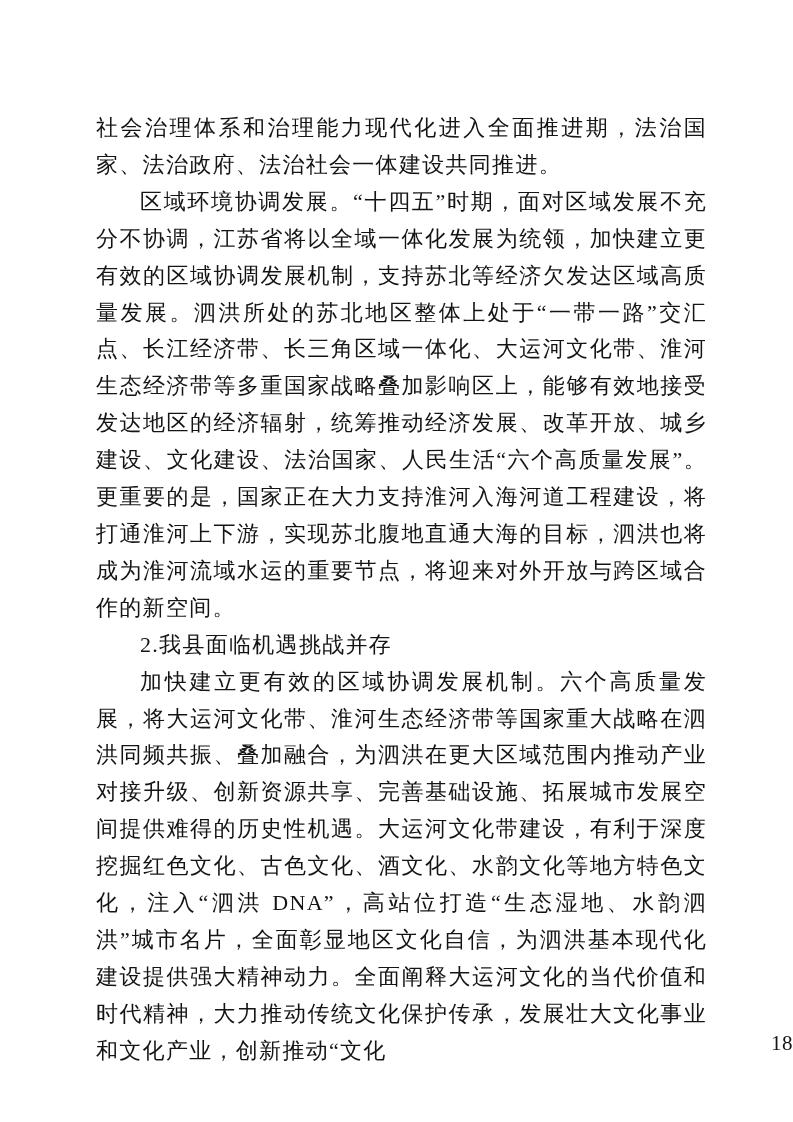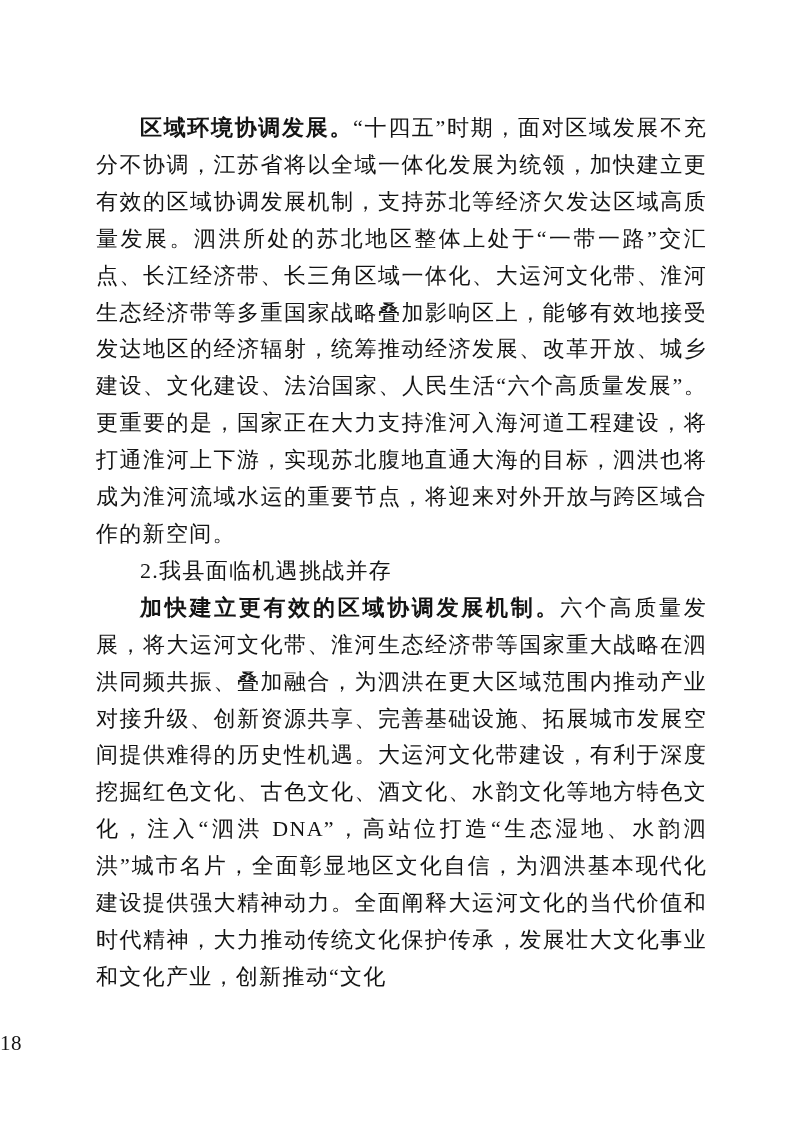--- a/index.html
+++ b/index.html
@@ -28,39 +28,40 @@
     text-justify: inter-ideograph;
   }
   .para {
     margin: 0;
     padding: 0;
   }
   .para.indent {
     text-indent: 2em;
   }
   .lead {
-    font-weight: bold;
+    font-weight: normal;
   }
   .page-number {
     position: absolute;
     top: 1031px;
     left: 0;
     width: 100%;
-    text-align: left;
+    text-align: right;
     font-size: 21px;
     letter-spacing: 0.5px;
     color: #141414;
   }
 </style>
 </head>
 <body>
 
 <div class="page">
   <div class="text-block">
 
+    <p class="para"><span>社会治理体系和治理能力现代化进入全面推进期，法治国家、法治政府、法治社会一体建设共同推进。</span></p>
 
     <p class="para indent"><span class="lead">区域环境协调发展。</span><span>“十四五”时期，面对区域发展不充分不协调，江苏省将以全域一体化发展为统领，加快建立更有效的区域协调发展机制，支持苏北等经济欠发达区域高质量发展。泗洪所处的苏北地区整体上处于“一带一路”交汇点、长江经济带、长三角区域一体化、大运河文化带、淮河生态经济带等多重国家战略叠加影响区上，能够有效地接受发达地区的经济辐射，统筹推动经济发展、改革开放、城乡建设、文化建设、法治国家、人民生活“六个高质量发展”。更重要的是，国家正在大力支持淮河入海河道工程建设，将打通淮河上下游，实现苏北腹地直通大海的目标，泗洪也将成为淮河流域水运的重要节点，将迎来对外开放与跨区域合作的新空间。</span></p>
 
     <p class="para indent"><span>2.我县面临机遇挑战并存</span></p>
 
     <p class="para indent"><span class="lead">加快建立更有效的区域协调发展机制。</span><span>六个高质量发展，将大运河文化带、淮河生态经济带等国家重大战略在泗洪同频共振、叠加融合，为泗洪在更大区域范围内推动产业对接升级、创新资源共享、完善基础设施、拓展城市发展空间提供难得的历史性机遇。大运河文化带建设，有利于深度挖掘红色文化、古色文化、酒文化、水韵文化等地方特色文化，注入“泗洪 DNA”，高站位打造“生态湿地、水韵泗洪”城市名片，全面彰显地区文化自信，为泗洪基本现代化建设提供强大精神动力。全面阐释大运河文化的当代价值和时代精神，大力推动传统文化保护传承，发展壮大文化事业和文化产业，创新推动“文化</span></p>
 
   </div>
 
   <div class="page-number">18</div>

